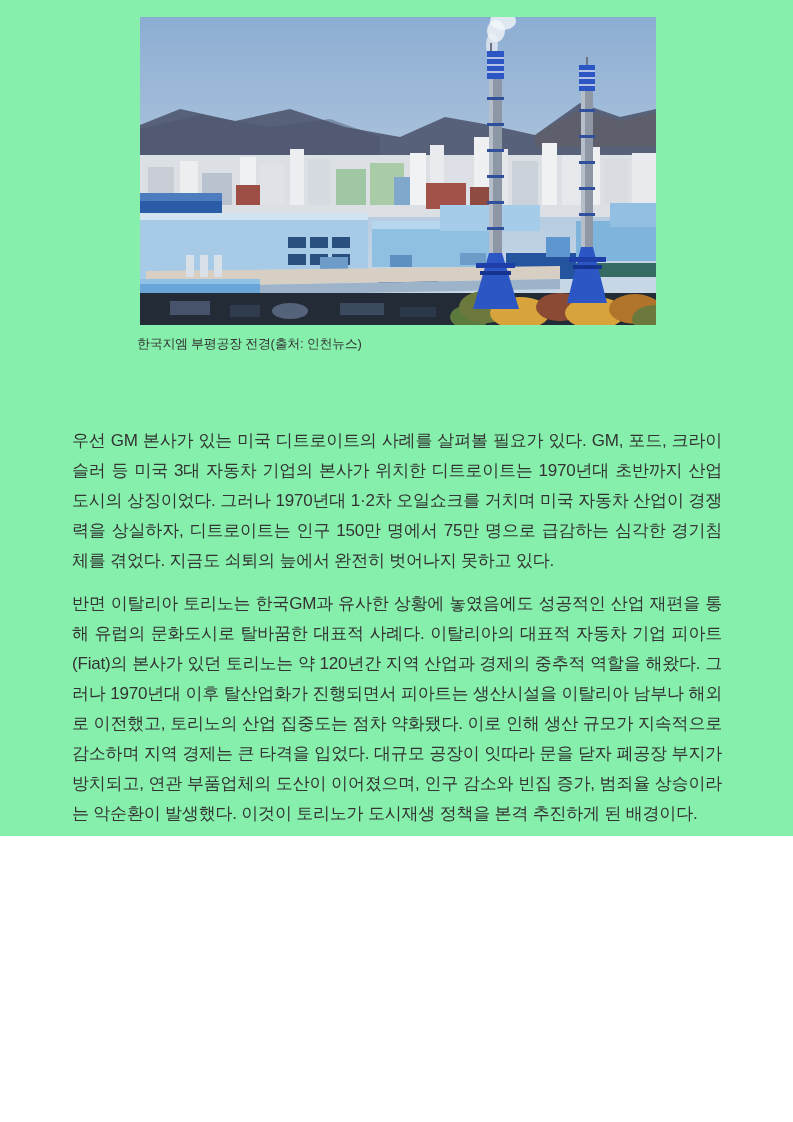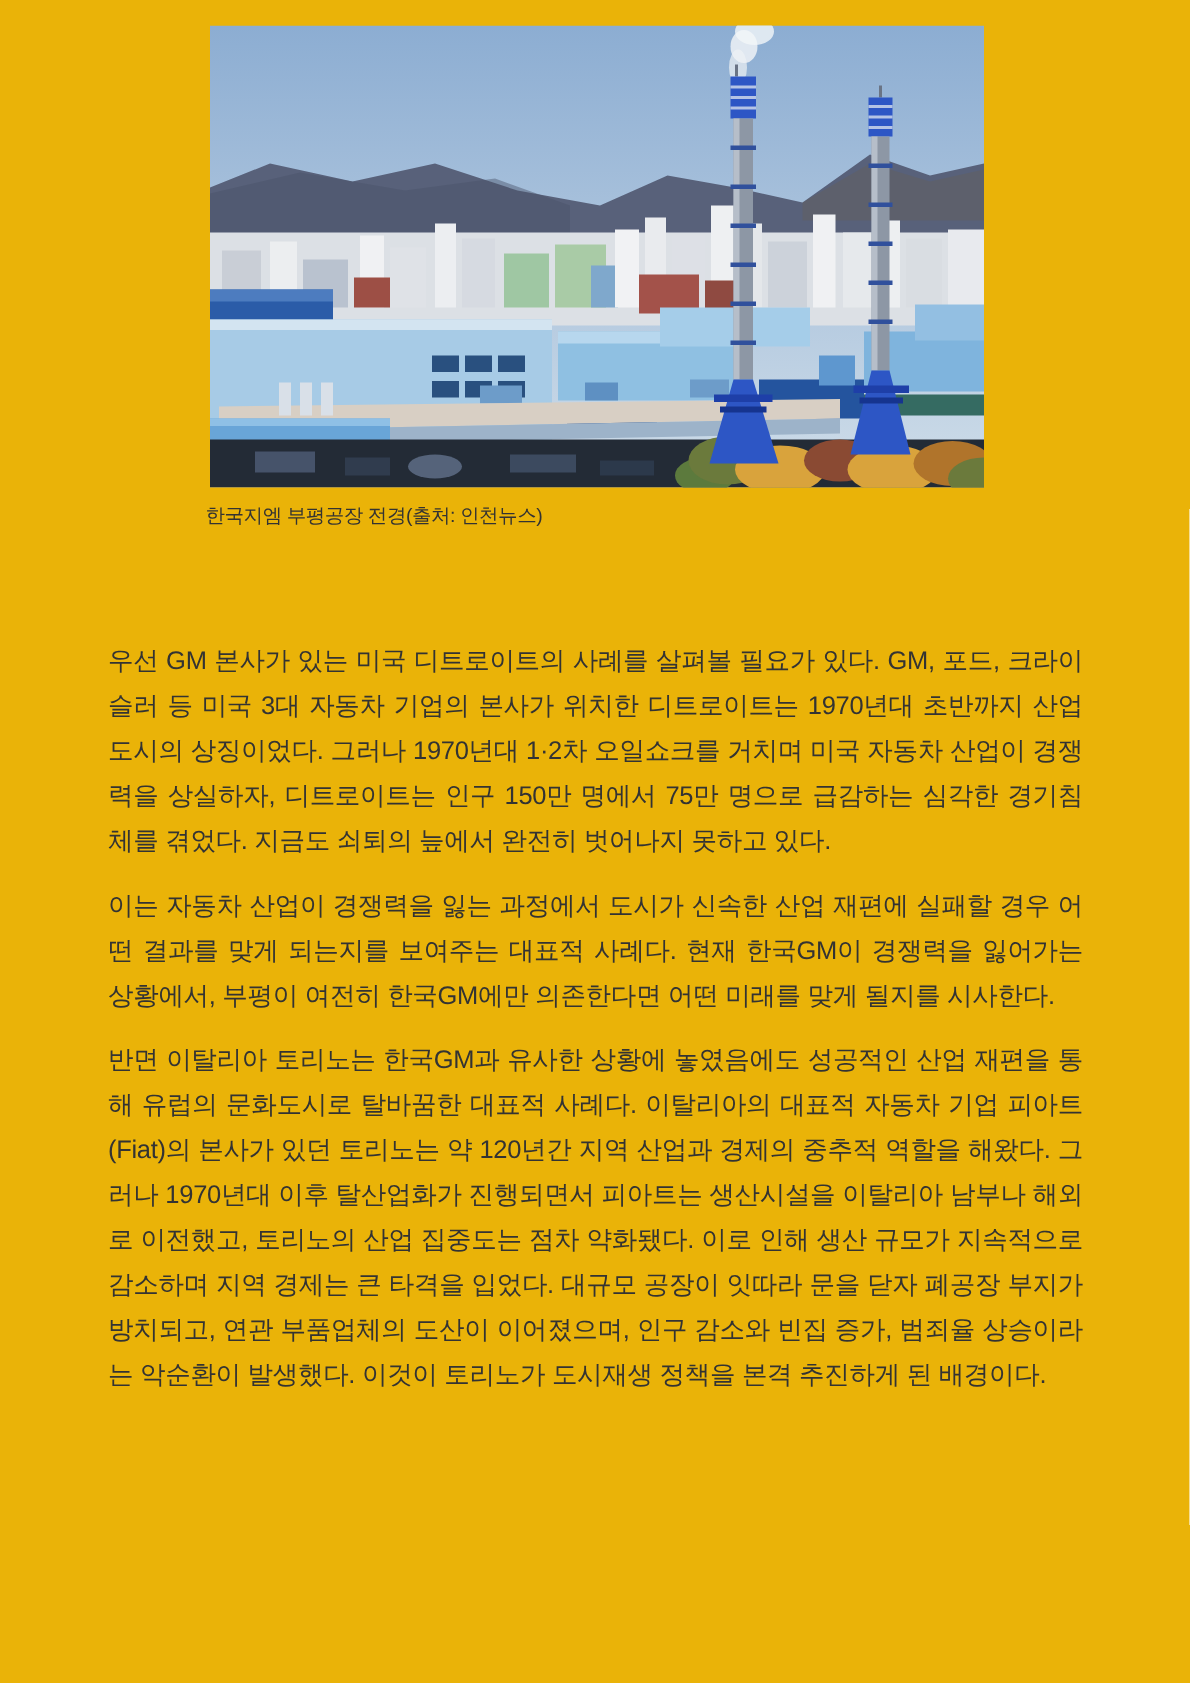--- a/index.html
+++ b/index.html
@@ -1,21 +1,21 @@
 <!DOCTYPE html>
 <html><head>
 <meta charset="utf-8">
 <style>
   * { box-sizing: border-box; }
   html, body { margin: 0; padding: 0; background: #ffffff; }
   .page {
     position: relative;
     width: 793px;
-    height: 1122px;
-    background: #eab308;
+    height: 836px;
+    background: #86efac;
     overflow: hidden;
     font-family: "Liberation Sans", "DejaVu Sans", sans-serif;
   }
   figure.photo-figure {
     position: absolute;
     left: 140px;
     top: 17px;
     width: 516px;
     margin: 0;
     padding: 0;
@@ -195,17 +195,16 @@
         <rect x="429" y="240" width="37" height="5" fill="#1e3fa8"></rect>
         <rect x="433" y="248" width="29" height="4" fill="#16348f"></rect>
       </g>
     </svg>
 
     <figcaption class="photo-caption">한국지엠 부평공장 전경(출처: 인천뉴스)</figcaption>
   </figure>
 
   <article class="article-body">
     <p>우선 GM 본사가 있는 미국 디트로이트의 사례를 살펴볼 필요가 있다. GM, 포드, 크라이슬러 등 미국 3대 자동차 기업의 본사가 위치한 디트로이트는 1970년대 초반까지 산업도시의 상징이었다. 그러나 1970년대 1·2차 오일쇼크를 거치며 미국 자동차 산업이 경쟁력을 상실하자, 디트로이트는 인구 150만 명에서 75만 명으로 급감하는 심각한 경기침체를 겪었다. 지금도 쇠퇴의 늪에서 완전히 벗어나지 못하고 있다.</p>
-    <p>이는 자동차 산업이 경쟁력을 잃는 과정에서 도시가 신속한 산업 재편에 실패할 경우 어떤 결과를 맞게 되는지를 보여주는 대표적 사례다. 현재 한국GM이 경쟁력을 잃어가는 상황에서, 부평이 여전히 한국GM에만 의존한다면 어떤 미래를 맞게 될지를 시사한다.</p>
     <p>반면 이탈리아 토리노는 한국GM과 유사한 상황에 놓였음에도 성공적인 산업 재편을 통해 유럽의 문화도시로 탈바꿈한 대표적 사례다. 이탈리아의 대표적 자동차 기업 피아트(Fiat)의 본사가 있던 토리노는 약 120년간 지역 산업과 경제의 중추적 역할을 해왔다. 그러나 1970년대 이후 탈산업화가 진행되면서 피아트는 생산시설을 이탈리아 남부나 해외로 이전했고, 토리노의 산업 집중도는 점차 약화됐다. 이로 인해 생산 규모가 지속적으로 감소하며 지역 경제는 큰 타격을 입었다. 대규모 공장이 잇따라 문을 닫자 폐공장 부지가 방치되고, 연관 부품업체의 도산이 이어졌으며, 인구 감소와 빈집 증가, 범죄율 상승이라는 악순환이 발생했다. 이것이 토리노가 도시재생 정책을 본격 추진하게 된 배경이다.</p>
   </article>
 
 </div>
 
 </body></html>

